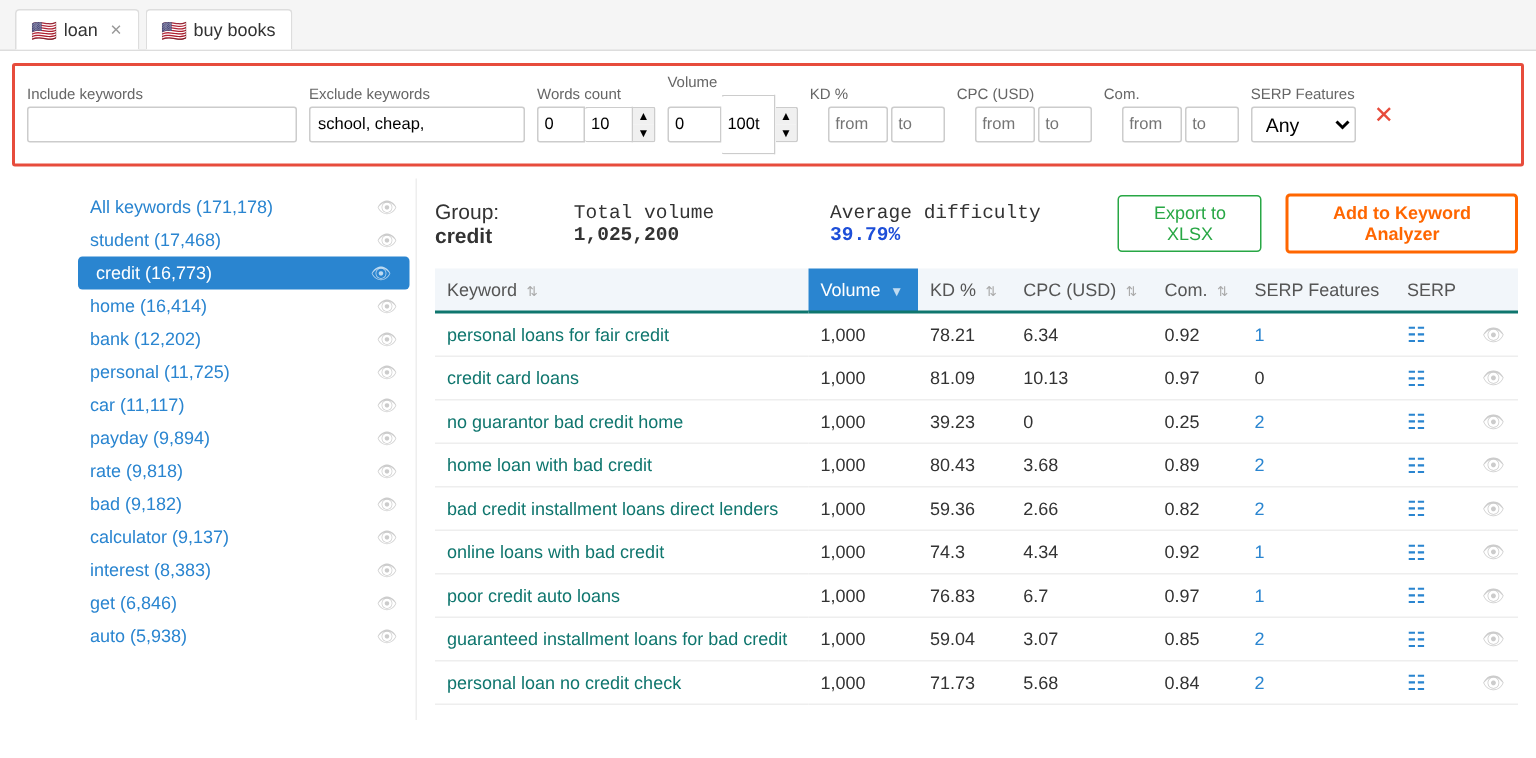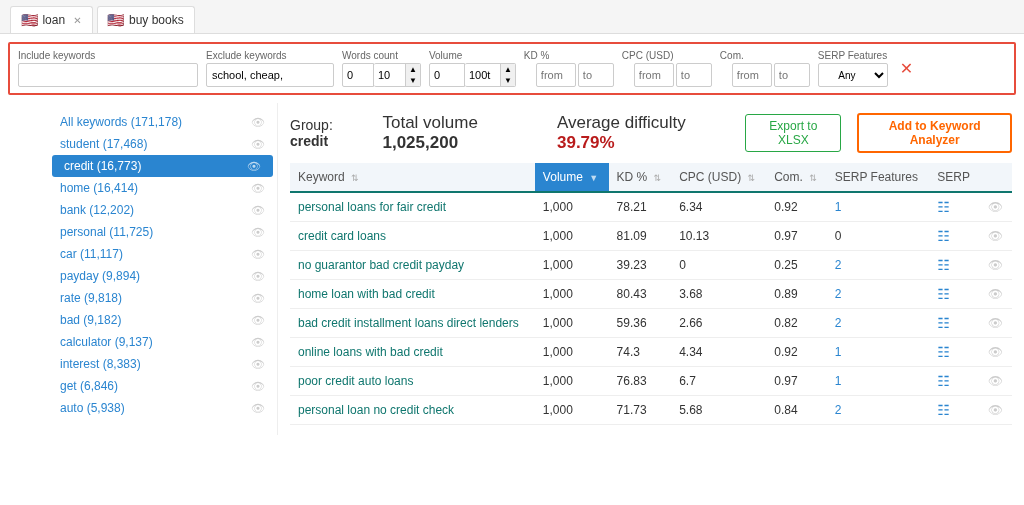--- a/index.html
+++ b/index.html
@@ -26,28 +26,28 @@
       border: 2px solid #e74c3c; margin: 8px; padding: 6px 8px;
       display: flex; align-items: center; gap: 8px; border-radius: 2px;
     }
     .filter-group { display: flex; flex-direction: column; }
     .filter-label { font-size: 10px; color: #666; margin-bottom: 2px; }
     .filter-input {
       border: 1px solid #ccc; padding: 3px 5px; font-size: 11px;
       border-radius: 2px; height: 24px;
     }
     .filter-input.wide { width: 180px; }
-    .filter-input.medium { width: 128px; }
+    .filter-input.medium { width: 144px; }
     .filter-range { display: flex; gap: 2px; align-items: center; padding-left: 12px; }
     .filter-range input { width: 42px; border: 1px solid #ccc; padding: 3px 4px; font-size: 11px; border-radius: 2px; height: 24px; }
     .spinner-group { display: flex; align-items: center; }
     .spinner-group input { width: 36px; border: 1px solid #ccc; padding: 3px 4px; font-size: 11px; border-radius: 2px 0 0 2px; height: 24px; }
     .spinner-arrows { display: flex; flex-direction: column; border: 1px solid #ccc; border-left: none; border-radius: 0 2px 2px 0; height: 24px; overflow: hidden; }
     .spinner-arrows button { border: none; background: #f0f0f0; cursor: pointer; font-size: 8px; padding: 0 3px; height: 12px; line-height: 1; }
-    .select-input { border: 1px solid #ccc; padding: 3px 5px; font-size: 10px; border-radius: 2px; height: 24px; background: #fff; text-align: center; }
+    .select-input { border: 1px solid #ccc; padding: 3px 5px; font-size: 13px; border-radius: 2px; height: 24px; background: #fff; }
     .clear-btn { color: #e74c3c; font-size: 16px; cursor: pointer; margin-left: 4px; }
 
     
     .main-layout { display: flex; padding-left: 48px; }
 
     
     .sidebar { width: 230px; border-right: 1px solid #eee; padding: 8px 0; flex-shrink: 0; }
     .sidebar-item {
       display: flex; align-items: center; justify-content: space-between;
       padding: 4px 12px; cursor: pointer; font-size: 12px; color: #2a85d0;
@@ -56,23 +56,23 @@
     .sidebar-item .eye-icon { color: #ccc; font-size: 11px; }
     .sidebar-item.active .eye-icon { color: rgba(255,255,255,0.7); }
 
     
     .content { flex: 1; padding: 10px 12px; }
 
     
     .group-header { display: flex; align-items: center; gap: 16px; margin-bottom: 10px; }
     .group-title { font-size: 14px; font-weight: normal; }
     .group-title span { font-weight: bold; }
-    .group-stat { font-size: 17px; }
+    .group-stat { font-size: 13px; font-family: Liberation Mono, monospace; }
     .group-stat strong { font-weight: bold; }
-    .difficulty-val { color: #b91c1c; font-weight: bold; }
+    .difficulty-val { color: #1d4ed8; font-weight: bold; }
     .btn-export {
       border: 1px solid #28a745; color: #28a745; background: #fff;
       padding: 4px 10px; border-radius: 3px; cursor: pointer; font-size: 12px;
     }
     .btn-analyzer {
       border: 2px solid #ff6600; color: #ff6600; background: #fff;
       padding: 4px 10px; border-radius: 3px; cursor: pointer; font-size: 12px; font-weight: bold;
     }
 
     
@@ -126,21 +126,21 @@
       <div class="spinner-arrows">
         <button>▲</button>
         <button>▼</button>
       </div>
     </div>
   </div>
   <div class="filter-group">
     <span class="filter-label">Volume</span>
     <div class="spinner-group">
       <input type="text" value="0" style="width: 36px; border: 1px solid rgb(204, 204, 204); padding: 3px 4px; font-size: 11px; border-radius: 2px 0px 0px 2px; height: 24px;">
-      <input type="text" value="100t" style="width: 36px; border-top: 1px solid rgb(204, 204, 204); border-right: 1px solid rgb(204, 204, 204); border-bottom: 1px solid rgb(204, 204, 204); border-image: initial; border-left: none; padding: 3px 4px; font-size: 11px; height: 24px;">
+      <input type="text" value="100t" style="width: 36px; border-top: 1px solid rgb(204, 204, 204); border-right: 1px solid rgb(204, 204, 204); border-bottom: 1px solid rgb(204, 204, 204); border-image: initial; border-left: none; padding: 19px 4px; font-size: 11px; height: 24px;">
       <div class="spinner-arrows">
         <button>▲</button>
         <button>▼</button>
       </div>
     </div>
   </div>
   <div class="filter-group">
     <span class="filter-label">KD %</span>
     <div class="filter-range">
       <input type="text" placeholder="from" style="width: 40px; border: 1px solid rgb(204, 204, 204); padding: 3px 4px; font-size: 11px; border-radius: 2px; height: 24px; color: rgb(170, 170, 170);">
@@ -302,21 +302,21 @@
     </td>
     <td class="icon-cell">
       <span style="cursor:pointer;color:#2a85d0;font-size:14px;">☷</span>
     </td>
     <td class="eye-cell">
       <span>👁</span>
     </td>
   </tr>
           <tr>
     <td>
-      <a class="kw-link" href="#">no guarantor bad credit payday</a>
+      <a class="kw-link" href="#">no guarantor bad credit home</a>
     </td>
     <td class="num-cell">1,000</td>
     <td class="num-cell">39.23</td>
     <td class="num-cell">0</td>
     <td class="num-cell">0.25</td>
     <td class="num-cell">
       <a class="serp-link" href="#" style="color:#2a85d0">2</a>
     </td>
     <td class="icon-cell">
       <span style="cursor:pointer;color:#2a85d0;font-size:14px;">☷</span>
@@ -392,20 +392,38 @@
     </td>
     <td class="icon-cell">
       <span style="cursor:pointer;color:#2a85d0;font-size:14px;">☷</span>
     </td>
     <td class="eye-cell">
       <span>👁</span>
     </td>
   </tr>
           <tr>
     <td>
+      <a class="kw-link" href="#">guaranteed installment loans for bad credit</a>
+    </td>
+    <td class="num-cell">1,000</td>
+    <td class="num-cell">59.04</td>
+    <td class="num-cell">3.07</td>
+    <td class="num-cell">0.85</td>
+    <td class="num-cell">
+      <a class="serp-link" href="#" style="color:#2a85d0">2</a>
+    </td>
+    <td class="icon-cell">
+      <span style="cursor:pointer;color:#2a85d0;font-size:14px;">☷</span>
+    </td>
+    <td class="eye-cell">
+      <span>👁</span>
+    </td>
+  </tr>
+          <tr>
+    <td>
       <a class="kw-link" href="#">personal loan no credit check</a>
     </td>
     <td class="num-cell">1,000</td>
     <td class="num-cell">71.73</td>
     <td class="num-cell">5.68</td>
     <td class="num-cell">0.84</td>
     <td class="num-cell">
       <a class="serp-link" href="#" style="color:#2a85d0">2</a>
     </td>
     <td class="icon-cell">

